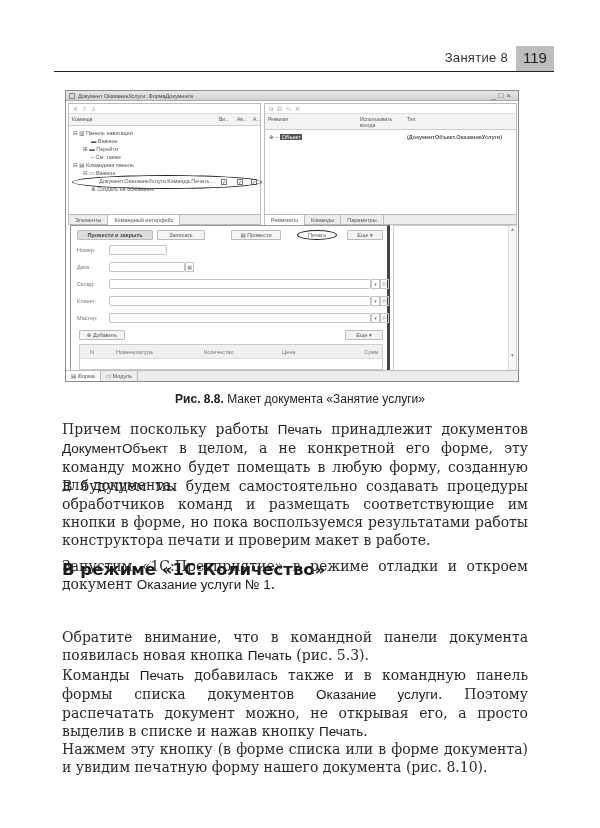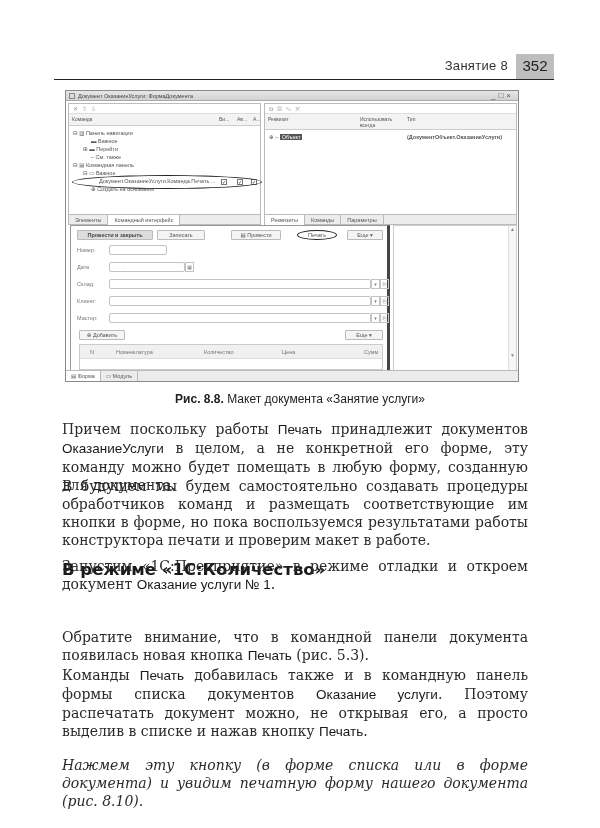--- a/index.html
+++ b/index.html
@@ -1,18 +1,18 @@
 <!DOCTYPE html>
 <html><head>
 <meta charset="utf-8">
 <style>
   * { box-sizing: border-box; margin: 0; padding: 0; }
   body { width: 600px; height: 828px; background: #ffffff; position: relative; overflow: hidden; font-family: "DejaVu Serif", serif; color: #222; }
 
-  .header { position: absolute; left: 54px; top: 56px; width: 500px; height: 24px; border-bottom: 1.5px solid #222; }
+  .header { position: absolute; left: 54px; top: 48px; width: 500px; height: 24px; border-bottom: 1.5px solid #222; }
   .header .chapter { position: absolute; right: 46px; top: 2px; font-family: "Liberation Sans", sans-serif; font-size: 13px; color: #333; letter-spacing: 0.3px; }
   .header .pagenum { position: absolute; right: 0; top: -2px; width: 38px; height: 25px; background: #bdbdbd; font-family: "Liberation Sans", sans-serif; font-size: 15px; color: #222; text-align: center; line-height: 24px; }
 
   
   .win { position: absolute; left: 65px; top: 90px; width: 454px; height: 292px; border: 1px solid #8a8a8a; background: #fff; font-family: "Liberation Sans", sans-serif; font-size: 5.5px; color: #555; }
   .win .titlebar { height: 10px; background: linear-gradient(#e7e7e7, #d2d2d2); border-bottom: 1px solid #aaa; padding-left: 12px; line-height: 10px; position: relative; font-size: 5.5px; color: #444; }
   .win .titlebar .ticon { position: absolute; left: 3px; top: 2px; width: 6px; height: 6px; border: 1px solid #888; }
   .win .titlebar .ctrls { position: absolute; right: 4px; top: 0; font-size: 8px; color: #555; letter-spacing: 3px; }
   .pane { position: absolute; border: 1px solid #bbb; background: #fff; }
   .toolbar-s { height: 10px; border-bottom: 1px solid #ddd; font-size: 6px; color: #999; padding-left: 4px; line-height: 10px; letter-spacing: 4px; }
@@ -44,21 +44,21 @@
 
   .para { position: absolute; left: 62px; width: 466px; font-size: 14px; line-height: 18px; text-align: justify; color: #2a2a2a; }
   .para .sans { font-family: "Liberation Sans", sans-serif; font-size: 13.5px; color: #1a1a1a; }
   .h2 { position: absolute; left: 62px; top: 560px; font-family: "DejaVu Sans", sans-serif; font-weight: bold; font-size: 16.5px; color: #1a1a1a; }
 </style>
 </head>
 <body>
 
 <div class="header">
   <span class="chapter">Занятие 8</span>
-  <span class="pagenum">352</span>
+  <span class="pagenum">119</span>
 </div>
 
 <div class="win">
   <div class="titlebar">
     <span class="ticon"></span>
     <span>Документ ОказаниеУслуги: ФормаДокумента</span>
     <span class="ctrls">
       <span>_</span><span>□</span><span>×</span>
     </span>
   </div>
@@ -155,32 +155,32 @@
   <div class="bottomtabs">
     <span class="tab" style="background:#fff;">▤ <span>Форма</span></span><span class="tab">▭ <span>Модуль</span></span>
   </div>
 </div>
 
 <div class="caption">
   <b>Рис. 8.8.</b><span> Макет документа «Занятие услуги»</span>
 </div>
 
 <p class="para" style="top:420px;">
-  <span>Причем поскольку работы </span><span class="sans">Печать</span><span> принадлежит документов </span><span class="sans">ОказаниеУслуги</span><span> в целом, а не конкретной его форме, эту команду можно будет помещать в любую форму, созданную для документа.</span>
+  <span>Причем поскольку работы </span><span class="sans">Печать</span><span> принадлежит документов </span><span class="sans">ДокументОбъект</span><span> в целом, а не конкретной его форме, эту команду можно будет помещать в любую форму, созданную для документа.</span>
 </p>
 
 <p class="para" style="top:477px;">В будущем мы будем самостоятельно создавать процедуры обработчиков команд и размещать соответствующие им кнопки в форме, но пока воспользуемся результатами работы конструктора печати и проверим макет в работе.</p>
 
 <h2 class="h2">В режиме «1С:Количество»</h2>
 
 <p class="para" style="top:557px;">
   <span>Запустим «1С:Предприятие» в режиме отладки и откроем документ </span><span class="sans">Оказание услуги № 1</span><span>.</span>
 </p>
 
 <p class="para" style="top:628px;">
   <span>Обратите внимание, что в командной панели документа появилась новая кнопка </span><span class="sans">Печать</span><span> (рис. 5.3).</span>
 </p>
 
 <p class="para" style="top:666px;">
   <span>Команды </span><span class="sans">Печать</span><span> добавилась также и в командную панель формы списка документов </span><span class="sans">Оказание услуги</span><span>. Поэтому распечатать документ можно, не открывая его, а просто выделив в списке и нажав кнопку </span><span class="sans">Печать</span><span>.</span>
 </p>
 
-<p class="para" style="top:756px;font-style:italic;">Нажмем эту кнопку (в форме списка или в форме документа) и увидим печатную форму нашего документа (рис. 8.10).</p>
+<p class="para" style="top:740px;">Нажмем эту кнопку (в форме списка или в форме документа) и увидим печатную форму нашего документа (рис. 8.10).</p>
 
 </body></html>

